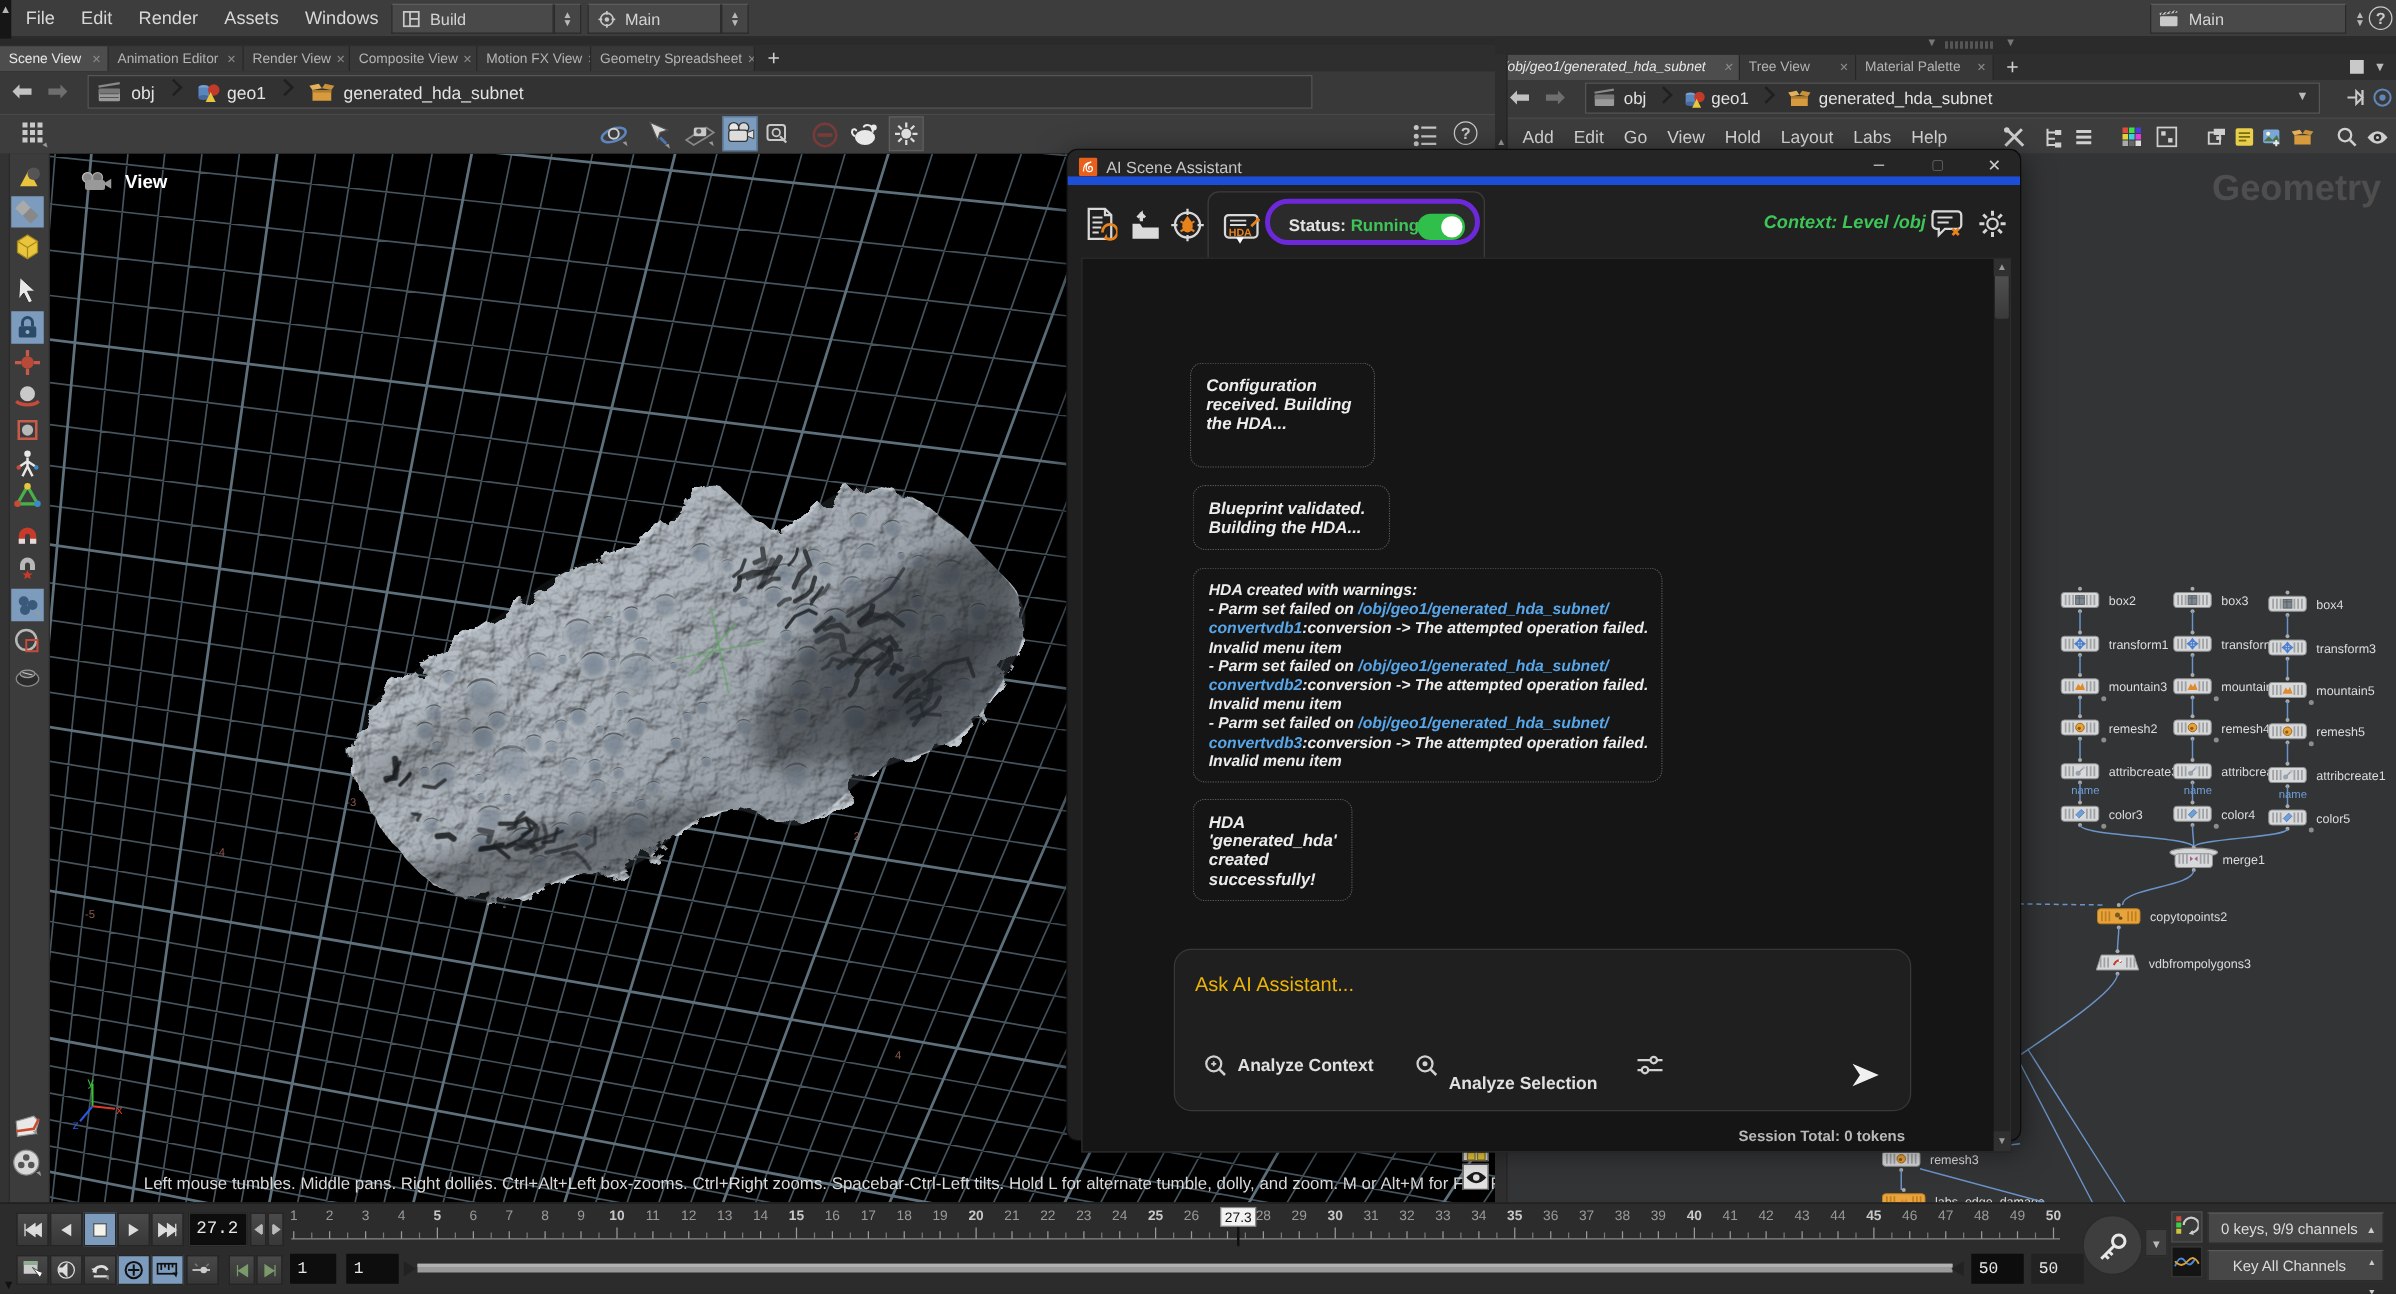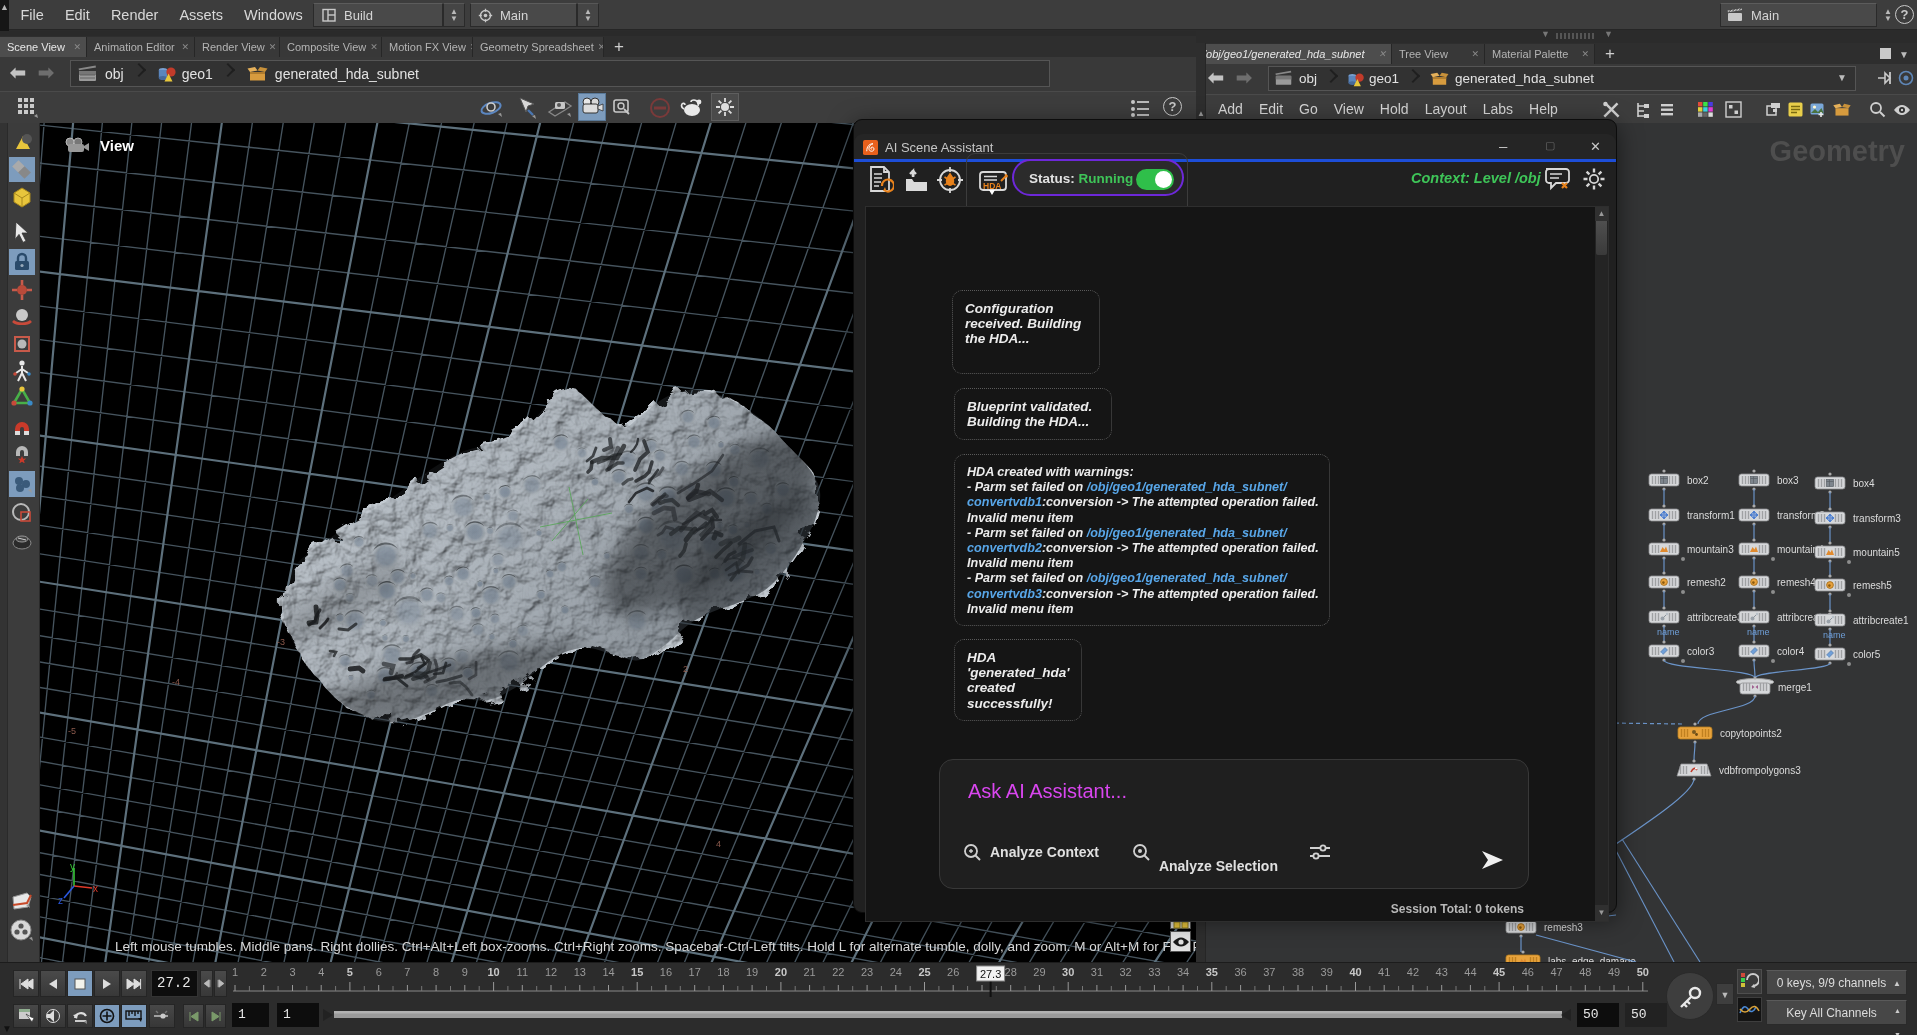--- a/index.html
+++ b/index.html
@@ -1005,21 +1005,21 @@
           <path d="M426 716 L504 839" stroke="#6a93c8" stroke-width="1.1"></path>
           <path d="M340 812 L440 839" stroke="#6a93c8" stroke-width="1.1"></path>
         </svg>
     </div>
     <div class="abs" style="left:0;top:12px;width:10px;height:950px;background:#2e2e2e;border-right:1px solid #262626;">
       <span style="position:absolute;left:1px;top:66px;color:#999;font-size:8px;">▲</span>
     </div>
   </div>
   <div id="dialog" class="abs" style="left:853px;top:119px;width:764px;height:794px;background:#202020;border-radius:9px;box-shadow:0 6px 24px rgba(0,0,0,0.55);border:1px solid #0c0c0c;">
 
-    <div class="abs" style="left:0;top:14px;width:762px;height:28px;background:#252525;border-radius:9px 9px 0 0;border-bottom:3px solid #1d4ed8;text-align:center;">
+    <div class="abs" style="left:0;top:0;width:762px;height:28px;background:#252525;border-radius:9px 9px 0 0;border-bottom:7px solid #1d4ed8;text-align:center;">
       <svg width="15" height="15" viewBox="0 0 24 24" style="position:absolute;left:9px;top:6px;">
           <rect width="24" height="24" rx="3" fill="#e8601c"></rect>
           <path d="M6 18 C6 10 10 6 16 6 C12 7 9.5 10 9.5 13.5 C9.5 16.5 11.5 18 13.8 18 C16 18 17.5 16.4 17.5 14.4 C17.5 12.6 16.2 11.4 14.6 11.4 C13.4 11.4 12.5 12.2 12.5 13.3 C12.5 14.2 13.1 14.8 13.9 14.8" stroke="#fff" stroke-width="1.6" fill="none"></path>
         </svg>
       <span style="position:absolute;left:31px;top:6px;color:#c6c6c6;font-size:13px;">AI Scene Assistant</span>
       <span style="position:absolute;left:645px;top:3px;color:#c0c0c0;font-size:15px;">–</span>
       <span style="position:absolute;left:691px;top:5px;color:#6a6a6a;font-size:11px;">▢</span>
       <span style="position:absolute;left:736px;top:5px;color:#cacaca;font-size:13px;">✕</span>
     </div>
 
@@ -1043,21 +1043,21 @@
           <path d="M14 8l-2 3h4zM8.5 11l3 2M19.5 11l-3 2M8.5 19l3-1.6M19.5 19l-3-1.6" stroke="#e8821c" stroke-width="1.6" fill="#e8821c"></path>
         </svg>
       <div class="abs" style="left:112px;top:5px;width:222px;height:64px;border:1px solid #3c3c3c;border-radius:9px;"></div>
       <svg width="33" height="30" viewBox="0 0 33 30" style="position:absolute;left:124px;top:21px;">
           <rect x="2" y="3" width="26" height="18" rx="3" fill="none" stroke="#d8d8d8" stroke-width="1.8"></rect>
           <path d="M6 7.5h13M6 11h13" stroke="#d8d8d8" stroke-width="1.5"></path>
           <text x="5" y="19.5" font-size="8.5" font-weight="bold" fill="#e8821c" font-family="Liberation Sans">HDA</text>
           <path d="M11 21l3 5 3-5z" fill="#fff"></path>
           <path d="M23 12l6-6M29 6l-2.2 0.4M29 6l-0.4 2.2" stroke="#e8821c" stroke-width="2"></path>
         </svg>
-      <div class="abs" style="left:158px;top:11px;width:172px;height:37px;background:#2b2b2b;border:2px solid #6d28d9;border-radius:19px;">
+      <div class="abs" style="left:158px;top:11px;width:172px;height:37px;background:#2b2b2b;border:4px solid #6d28d9;border-radius:19px;">
         <span style="position:absolute;left:15px;top:10px;font-size:13.5px;font-weight:bold;color:#e2e2e2;">Status: <span style="color:#3ec558;">Running</span></span>
         <span style="position:absolute;left:136px;top:7px;width:0;"></span>
         <span style="position:absolute;right:8px;top:8px;width:38px;height:21px;background:#2fbf4a;border-radius:11px;"></span>
         <span style="position:absolute;right:10px;top:10px;width:17px;height:17px;background:#fff;border-radius:50%;"></span>
       </div>
       <span style="position:absolute;left:557px;top:22px;font-size:14.5px;font-weight:bold;font-style:italic;color:#3ec558;">Context: Level /obj</span>
       <svg width="30" height="28" viewBox="0 0 30 28" style="position:absolute;left:688px;top:17px;">
           <path d="M4 4h20c1.6 0 3 1.4 3 3v8c0 1.6-1.4 3-3 3H14l-5 5v-5H7c-1.6 0-3-1.4-3-3V7c0-1.6 1.4-3 3-3z" fill="none" stroke="#d8d8d8" stroke-width="1.8"></path>
           <path d="M8 9h12M8 13h9" stroke="#d8d8d8" stroke-width="1.6"></path>
           <path d="M20 18l5 5M25 18l-5 5" stroke="#e8821c" stroke-width="2.2"></path>
@@ -1068,21 +1068,21 @@
         </svg>
     </div>
 
     <div class="abs" style="left:11px;top:86px;width:744px;height:716px;background:#151515;border:1px solid #2e2e2e;overflow:hidden;">
       <div class="msg" style="left:88px;top:181px;width:158px;height:52px;white-space:nowrap;">Blueprint validated.<br>Building the HDA...</div>
       <div class="msg" style="left:86px;top:83px;width:148px;height:84px;">Configuration<br>received. Building<br>the HDA...</div>
       <div class="msg" style="left:88px;top:247px;width:376px;height:172px;font-size:12.6px;white-space:nowrap;overflow:hidden;">HDA created with warnings:<br>- Parm set failed on <span class="lnk">/obj/geo1/generated_hda_subnet/</span><br><span class="lnk">convertvdb1</span>:conversion -&gt; The attempted operation failed.<br>Invalid menu item<br>- Parm set failed on <span class="lnk">/obj/geo1/generated_hda_subnet/</span><br><span class="lnk">convertvdb2</span>:conversion -&gt; The attempted operation failed.<br>Invalid menu item<br>- Parm set failed on <span class="lnk">/obj/geo1/generated_hda_subnet/</span><br><span class="lnk">convertvdb3</span>:conversion -&gt; The attempted operation failed.<br>Invalid menu item</div>
       <div class="msg" style="left:88px;top:432px;width:128px;height:82px;">HDA<br>'generated_hda'<br>created<br>successfully!</div>
 
       <div class="abs" style="left:73px;top:552px;width:590px;height:130px;background:#1f1f1f;border:1px solid #383838;border-radius:14px;">
-        <span style="position:absolute;left:28px;top:20px;color:#d946ef;font-size:20px;">Ask AI Assistant...</span>
+        <span style="position:absolute;left:16px;top:20px;color:#eab308;font-size:16px;">Ask AI Assistant...</span>
         <div style="position:absolute;left:22px;bottom:14px;display:flex;align-items:center;color:#e0e0e0;font-size:14px;font-weight:bold;">
           <svg width="21" height="21" viewBox="0 0 21 21">
               <circle cx="9" cy="9" r="6" fill="none" stroke="#d0d0d0" stroke-width="1.8"></circle>
               <path d="M13.5 13.5l4.5 4.5" stroke="#d0d0d0" stroke-width="2"></path>
               <path d="M7 9h4M9 7v4" stroke="#d0d0d0" stroke-width="1.4"></path>
             </svg>
           <span style="margin-left:7px;">Analyze Context</span>
           <svg width="21" height="21" viewBox="0 0 21 21" style="margin-left:32px;">
               <circle cx="9" cy="9" r="6" fill="none" stroke="#d0d0d0" stroke-width="1.8"></circle>
               <path d="M13.5 13.5l4.5 4.5" stroke="#d0d0d0" stroke-width="2"></path>

